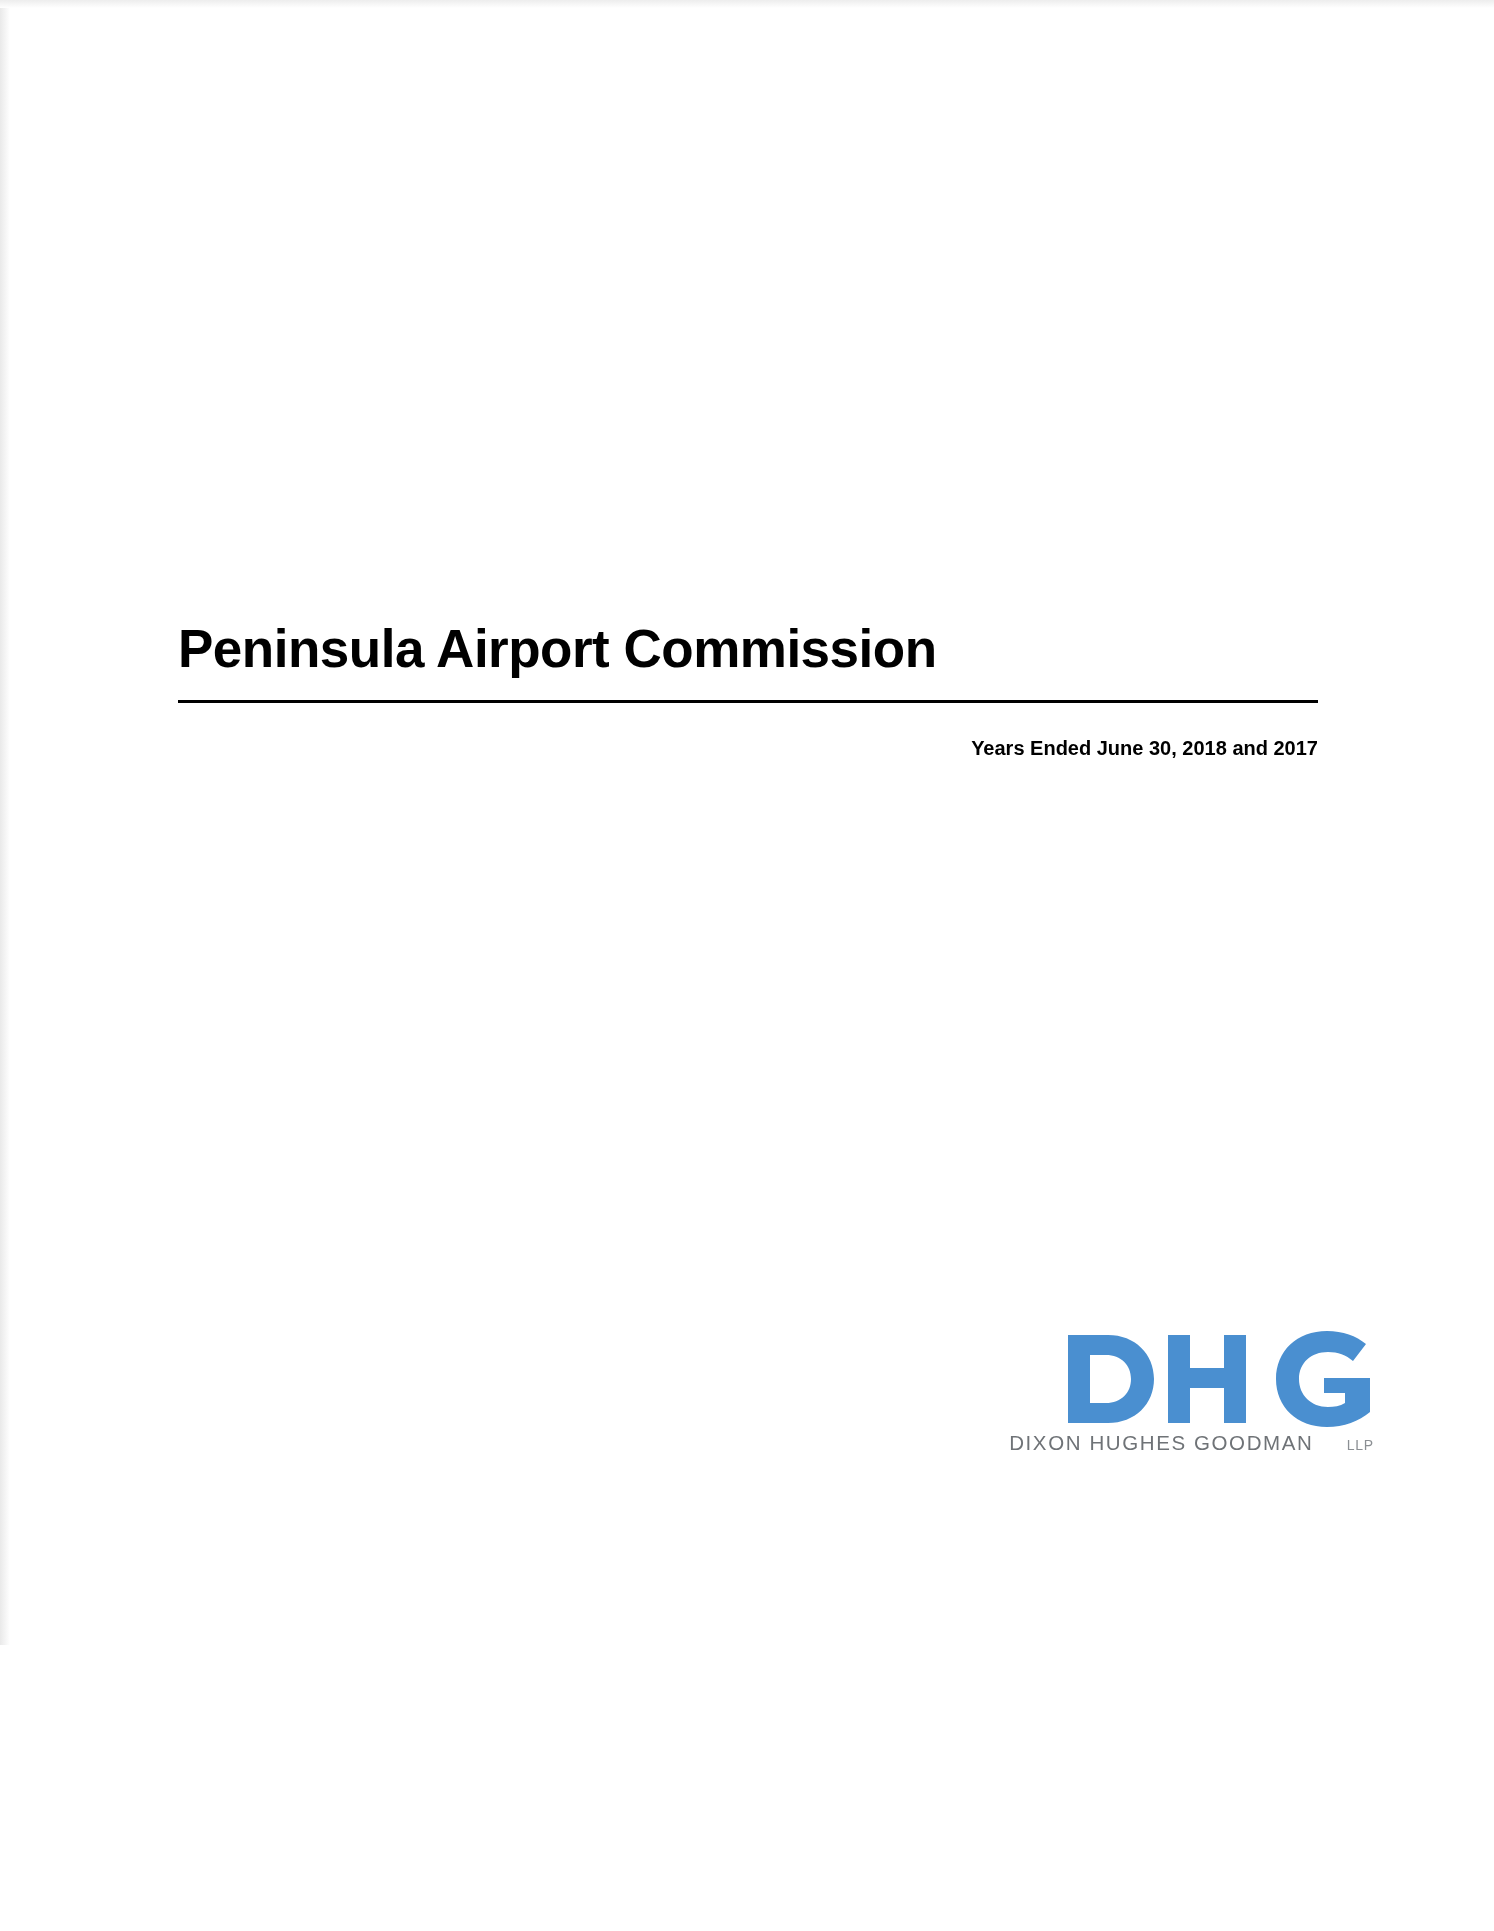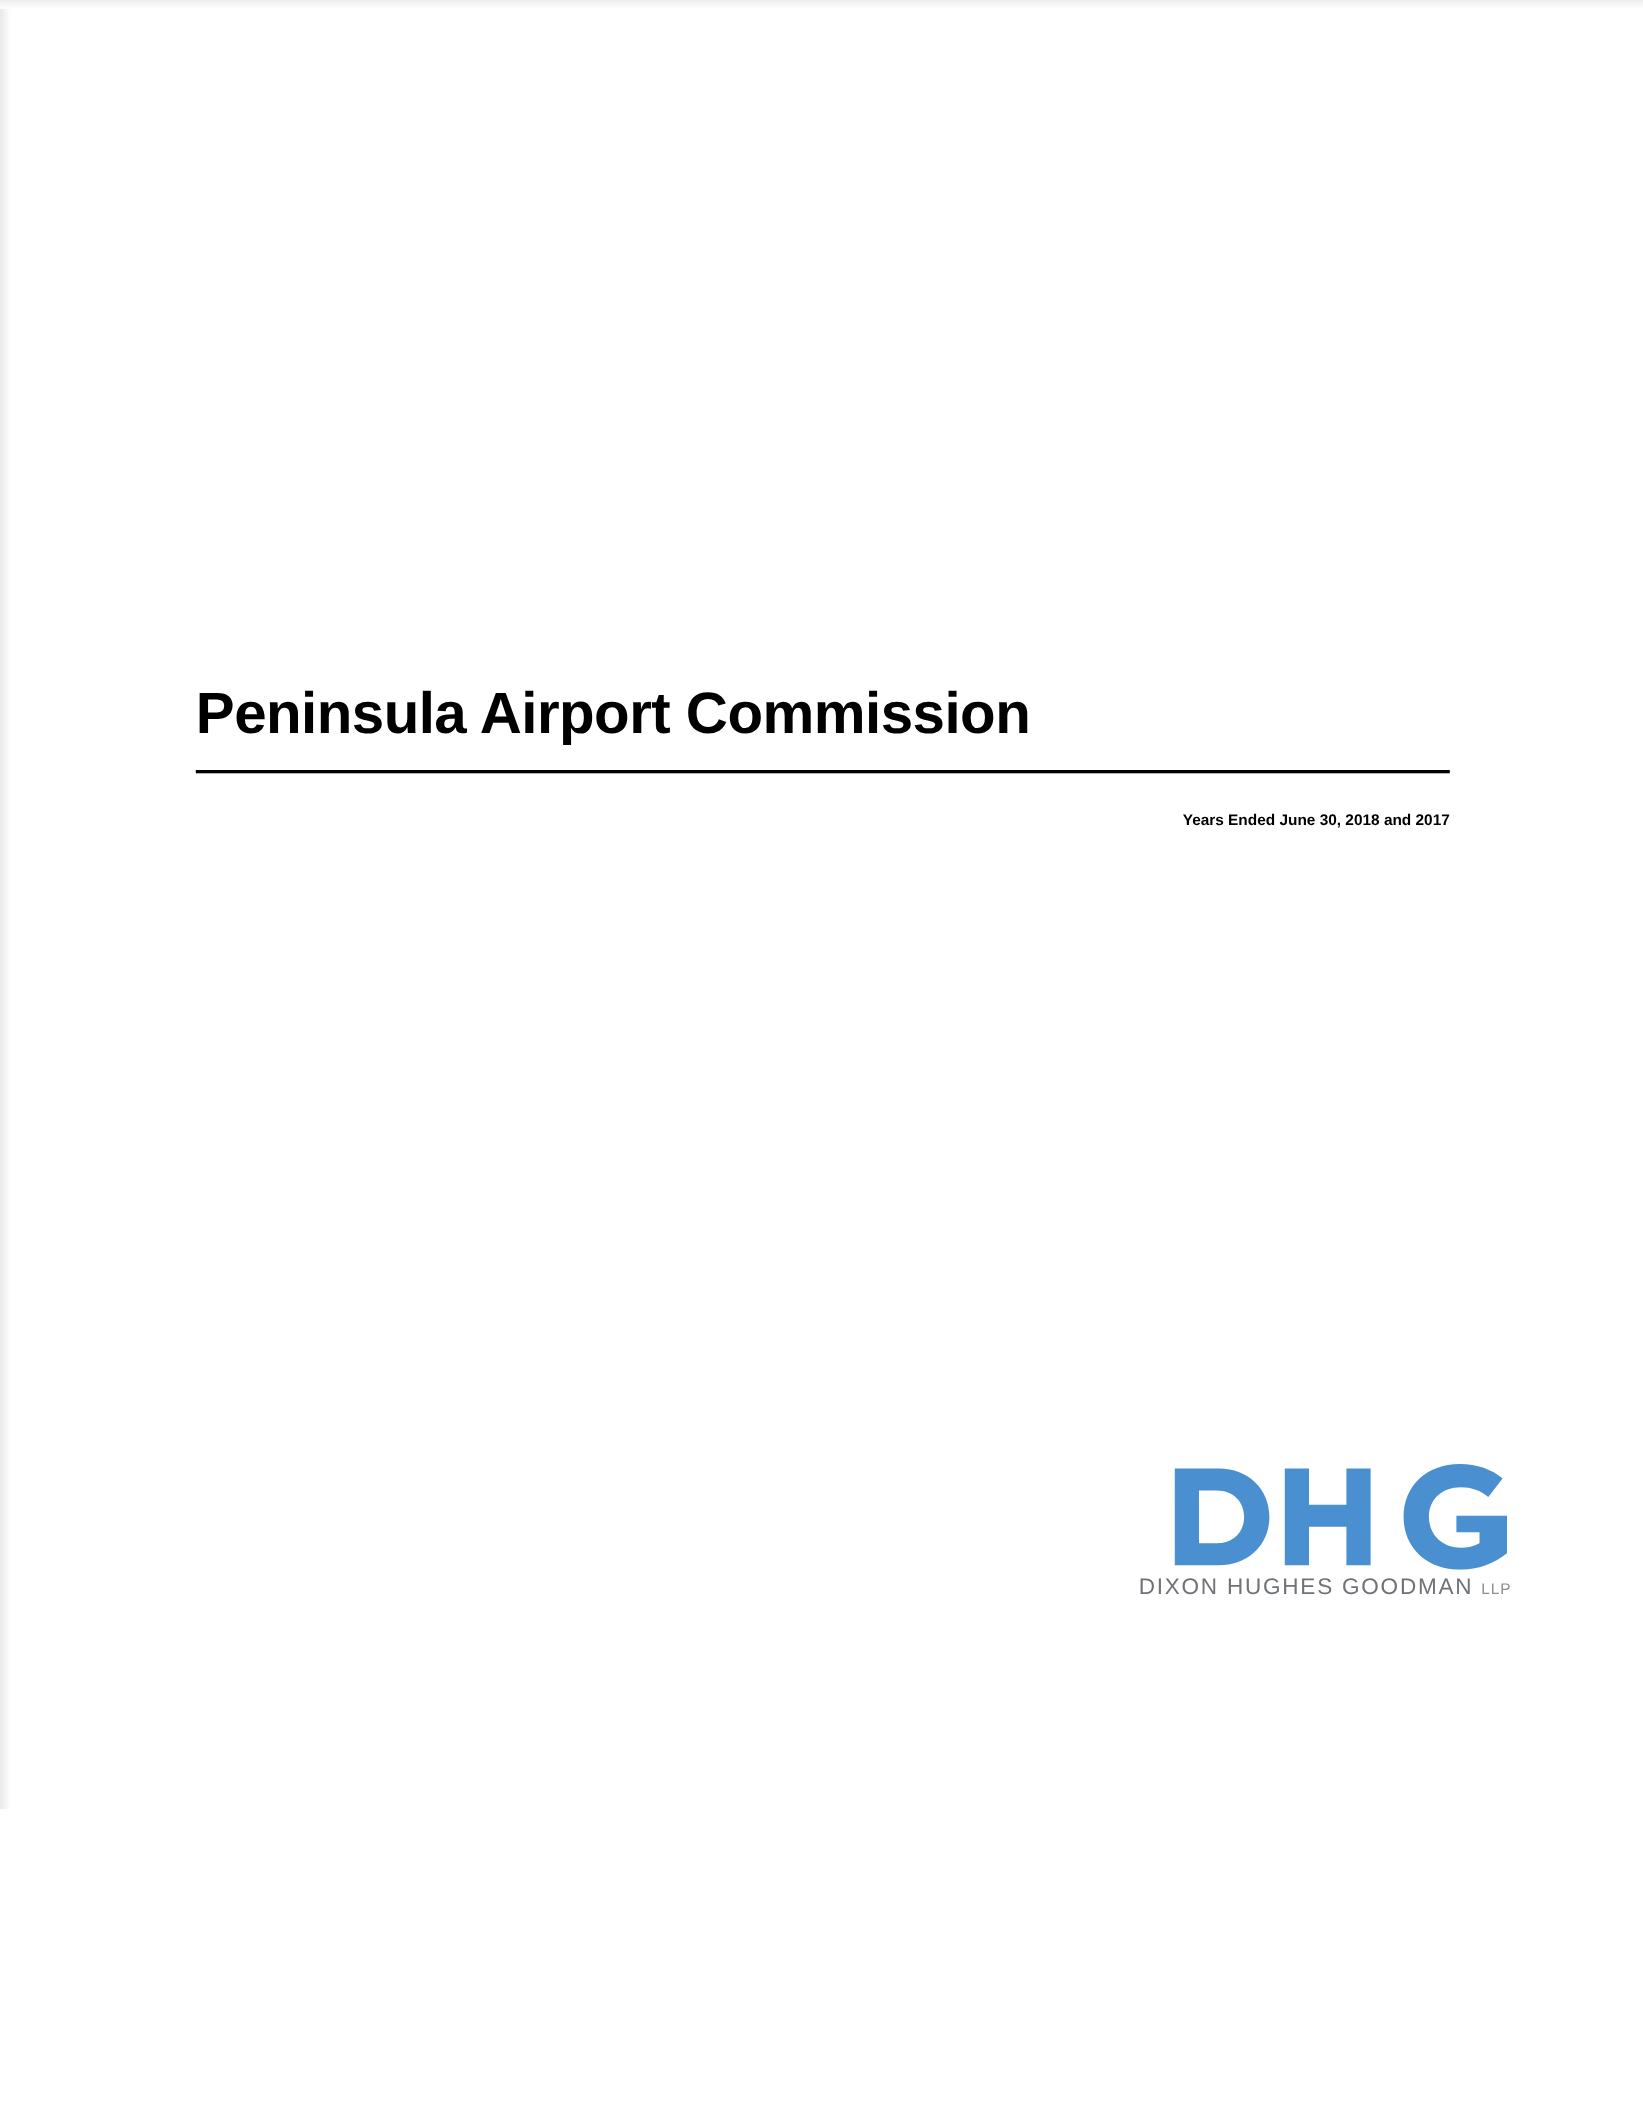--- a/index.html
+++ b/index.html
@@ -61,21 +61,21 @@
     text-align: right;
   }
   .subtitle-line {
     font-size: 29px;
     font-weight: bold;
     line-height: 1.28;
     color: #000000;
   }
   .years-line {
     margin-top: 34px;
-    font-size: 14px;
+    font-size: 20px;
     font-weight: bold;
     color: #000000;
     text-align: right;
   }
 
   
   .logo-wrap {
     position: absolute;
     right: 120px;
     bottom: 190px;
@@ -92,20 +92,21 @@
     font-size: 20.5px;
     letter-spacing: 1.6px;
     color: #6f7377;
     text-align: right;
     white-space: nowrap;
   }
   .logo-words .llp {
     font-size: 14px;
     letter-spacing: 0.8px;
     color: #8b8f93;
+    margin-left: 26px;
   }
 </style>
 </head>
 <body>
 
 <div class="page">
 
   <div class="page-edge-left"></div>
   <div class="page-edge-top"></div>
 

